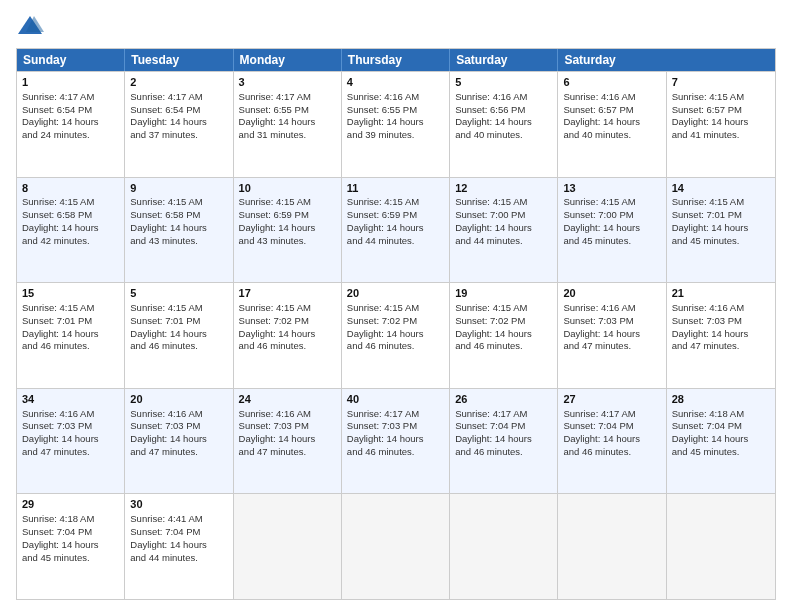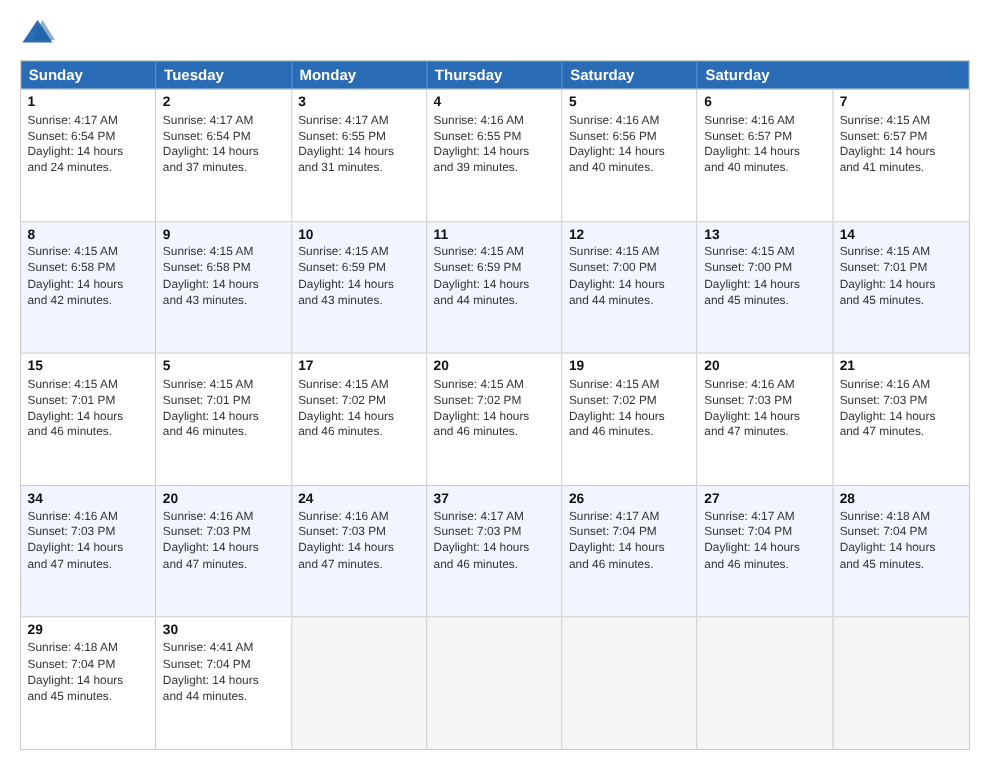--- a/index.html
+++ b/index.html
@@ -305,21 +305,21 @@
             <div>and 47 minutes.</div>
           </div>
           <div class="cal-cell">
             <span class="day-num">24</span>
             <div>Sunrise: 4:16 AM</div>
             <div>Sunset: 7:03 PM</div>
             <div>Daylight: 14 hours</div>
             <div>and 47 minutes.</div>
           </div>
           <div class="cal-cell">
-            <span class="day-num">37</span>
+            <span class="day-num">40</span>
             <div>Sunrise: 4:17 AM</div>
             <div>Sunset: 7:03 PM</div>
             <div>Daylight: 14 hours</div>
             <div>and 46 minutes.</div>
           </div>
           <div class="cal-cell">
             <span class="day-num">26</span>
             <div>Sunrise: 4:17 AM</div>
             <div>Sunset: 7:04 PM</div>
             <div>Daylight: 14 hours</div>

